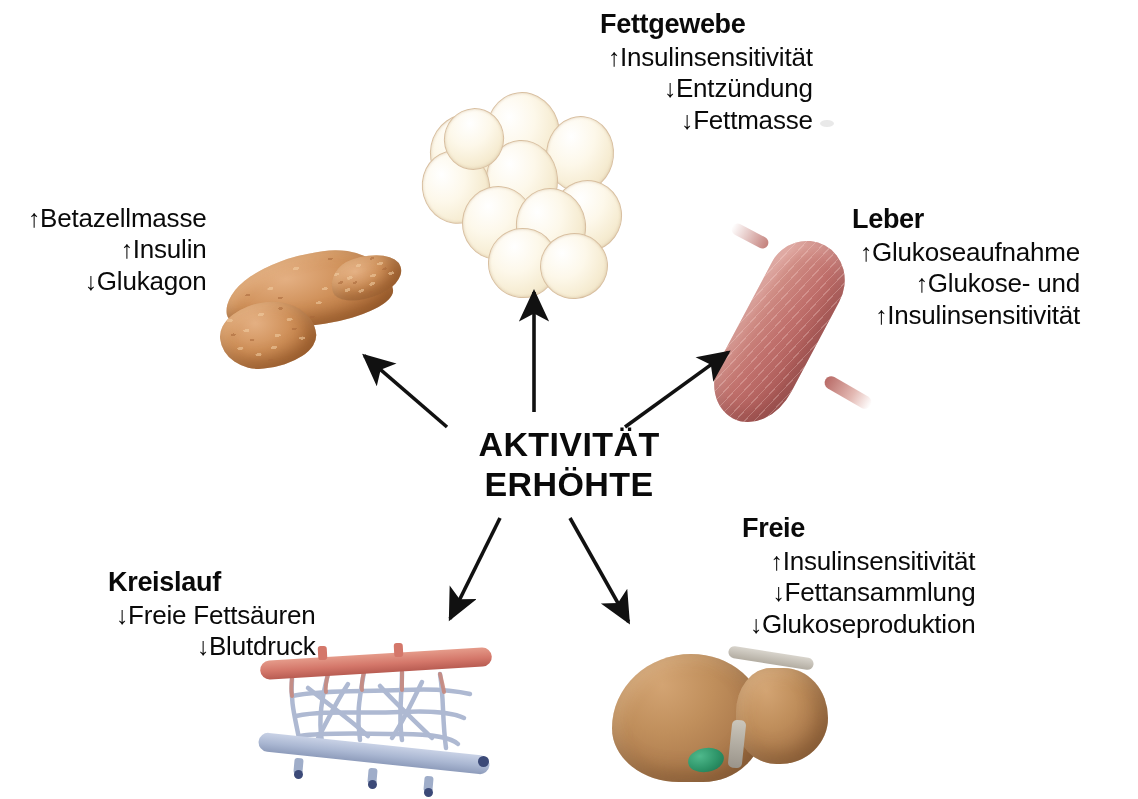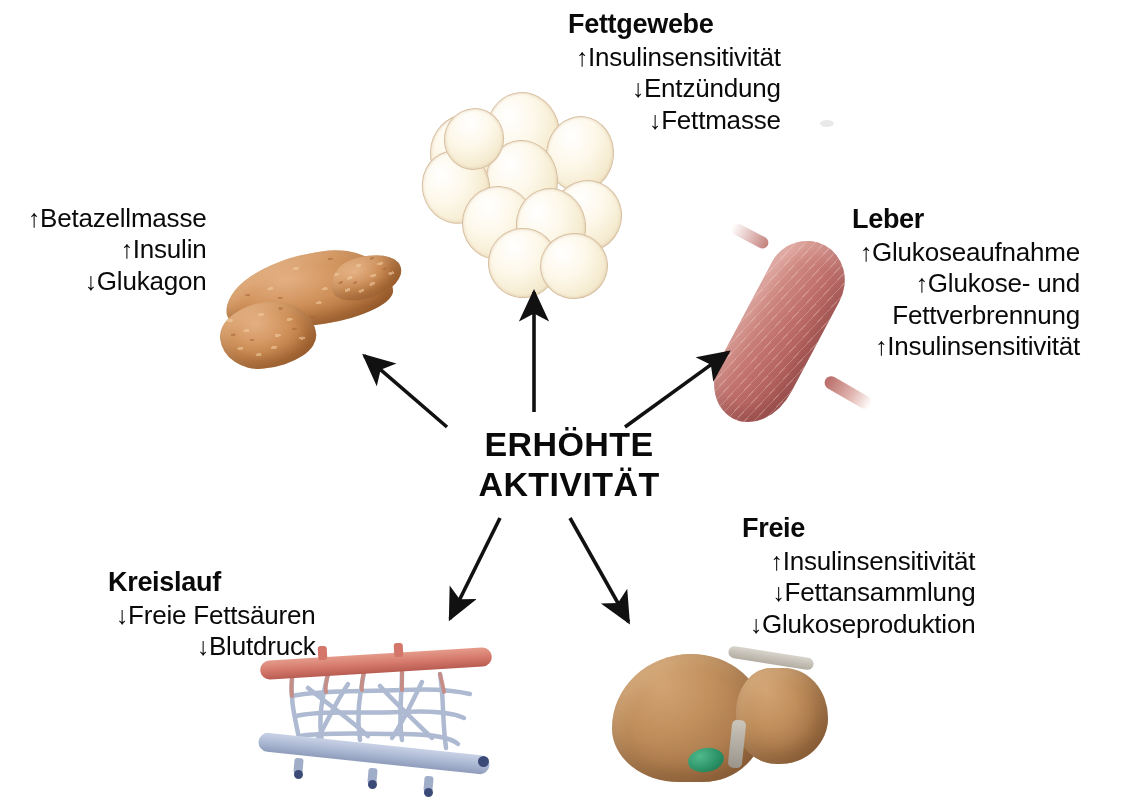--- a/index.html
+++ b/index.html
@@ -294,21 +294,21 @@
     </defs>
     <g stroke="#111111" stroke-width="3.6" fill="none" marker-end="url(#ah)">
       <line id="a-panc" x1="447" y1="427" x2="364.2977610543841" y2="355.57533909242267"></line>
       <line id="a-adip" x1="534" y1="412" x2="534" y2="292"></line>
       <line id="a-musc" x1="625" y1="427" x2="728.3321091925997" y2="352.1079208604094"></line>
       <line id="a-circ" x1="500" y1="518" x2="450.107023974816" y2="618.7273289565036"></line>
       <line id="a-liver" x1="570" y1="518" x2="628.5629085564142" y2="621.9019345355737"></line>
     </g>
   </svg>
 
-  <div class="label-block" id="lbl-adipose" style="left:568px; top:8px;">
+  <div class="label-block" id="lbl-adipose" style="left:600px; top:8px;">
     <div class="label-title">Fettgewebe</div>
     <div class="label-line">
       <span class="ar">↑</span><span>Insulinsensitivität</span>
     </div>
     <div class="label-line">
       <span class="ar">↓</span><span>Entzündung</span>
     </div>
     <div class="label-line">
       <span class="ar">↓</span><span>Fettmasse</span>
     </div>
@@ -328,30 +328,27 @@
 
   <div class="label-block" id="lbl-muscle" style="left:852px; top:203px;">
     <div class="label-title">Leber</div>
     <div class="label-line">
       <span class="ar">↑</span><span>Glukoseaufnahme</span>
     </div>
     <div class="label-line">
       <span class="ar">↑</span><span>Glukose- und</span>
     </div>
     <div class="label-line">
-      <span class="cont"></span><span>Fettverbrennung</span>
-    </div>
-    <div class="label-line">
       <span class="ar">↑</span><span>Insulinsensitivität</span>
     </div>
   </div>
 
   <div id="center-title" style="top:424px;">
+    <div>AKTIVITÄT</div>
     <div>ERHÖHTE</div>
-    <div>AKTIVITÄT</div>
   </div>
 
   <div class="label-block" id="lbl-liver" style="left:742px; top:512px;">
     <div class="label-title">Freie</div>
     <div class="label-line">
       <span class="ar">↑</span><span>Insulinsensitivität</span>
     </div>
     <div class="label-line">
       <span class="ar">↓</span><span>Fettansammlung</span>
     </div>

